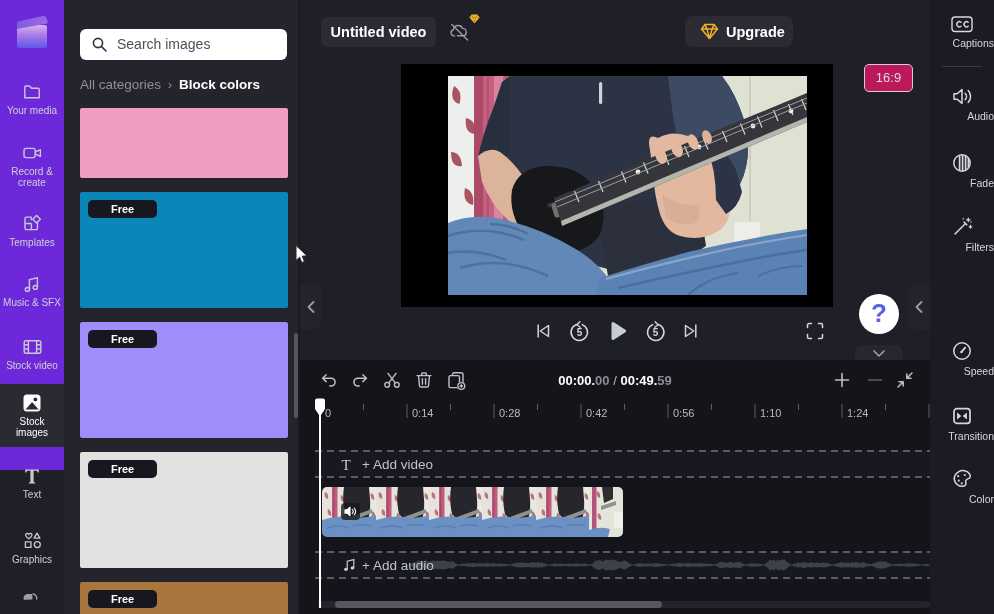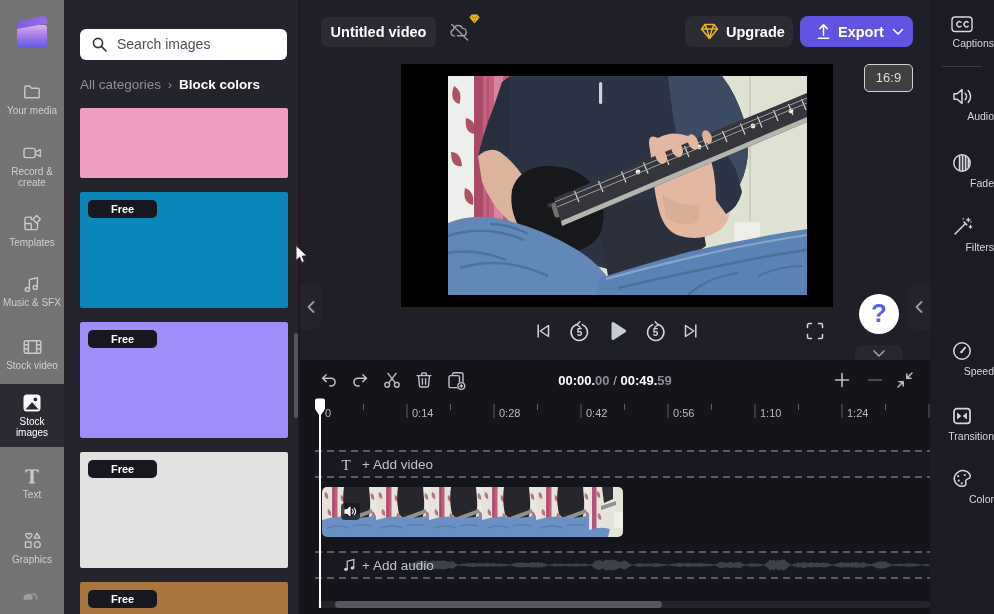--- a/index.html
+++ b/index.html
@@ -1,20 +1,20 @@
 <!DOCTYPE html>
 <html><head>
 <meta charset="utf-8">
 <style>
 * { margin:0; padding:0; box-sizing:border-box; }
 html,body { width:994px; height:614px; overflow:hidden; background:#1f1f28; font-family:"Liberation Sans", sans-serif; }
 .abs { position:absolute; }
 #stage { position:relative; width:994px; height:614px; overflow:hidden; }
 
-#nav { left:0; top:0; width:64px; height:614px; background:#737373; z-index:5;text-decoration:underline; }
+#nav { left:0; top:0; width:64px; height:470px; background:#6d28d9; z-index:5;text-decoration:underline; }
 .navitem { position:absolute; left:0; width:64px; text-align:center; color:#cfcfd6; font-size:10px; line-height:11px; }
 .navitem svg { display:block; margin:0 auto 3px auto; }
 .navsel { background:#2a2a33; color:#ffffff; }
 
 #panel { left:64px; top:0; width:236px; height:614px; background:#24242d; z-index:4; border-right:2px solid #1a1a21; }
 #search { position:absolute; left:16px; top:29px; width:207px; height:31px; background:#ffffff; border-radius:6px; }
 #search svg { position:absolute; left:11px; top:7px; }
 #search span { position:absolute; left:37px; top:7px; font-size:14px; color:#4e4e5a; }
 #crumbs { position:absolute; left:16px; top:77px; font-size:13.5px; color:#8f8f99; }
 #crumbs b { color:#ffffff; font-weight:700; }
@@ -46,29 +46,20 @@
     <svg class="abs" style="left:169px;top:14px" width="11" height="10" viewBox="0 0 11 10">
         <path d="M2.6 0.6 h5.8 l2.2 2.8 -5.1 6 -5.1-6 Z" fill="#f3ba2f"></path>
         <path d="M2.6 0.6 l1.4 2.8 M8.4 0.6 l-1.4 2.8 M4 3.4 l1.5 5.6 M7 3.4 l-1.5 5.6 M0.5 3.4 h10" stroke="#a87c12" stroke-width="0.7" fill="none"></path>
       </svg>
     <div class="chip" style="left:385px;top:16px;width:108px;height:31px;border-radius:8px">
       <svg class="abs" style="left:15px;top:7px" width="19" height="17" viewBox="0 0 19 17" fill="none" stroke="#f0b22c" stroke-width="1.5" stroke-linejoin="round">
           <path d="M5 1.5 h9 l3.5 4.6 -8 9.4 -8-9.4 Z"></path>
           <path d="M5 1.5 l1.9 4.6 L9.5 15.5 M14 1.5 l-1.9 4.6 L9.5 15.5 M1.5 6.1 h16"></path>
         </svg>
       <span class="abs" style="left:41px;top:8px;font-size:14.5px;font-weight:700">Upgrade</span>
-    </div>
-    <div class="abs" style="left:500px;top:16px;width:113px;height:31px;border-radius:8px;background:#6254e2;color:#fff">
-      <svg class="abs" style="left:14px;top:6px" width="19" height="19" viewBox="0 0 19 19" fill="none" stroke="#ffffff" stroke-width="1.5" stroke-linecap="round" stroke-linejoin="round">
-          <path d="M9.5 13.2 V3.2 M5.8 6.6 L9.5 2.9 l3.7 3.7 M4.4 16.2 h10.2"></path>
-        </svg>
-      <span class="abs" style="left:38px;top:8px;font-size:14.5px;font-weight:700">Export</span>
-      <svg class="abs" style="left:92px;top:12px" width="12" height="8" viewBox="0 0 12 8" fill="none" stroke="#ffffff" stroke-width="1.6" stroke-linecap="round" stroke-linejoin="round">
-          <path d="M1.5 1.5 L6 6 L10.5 1.5"></path>
-        </svg>
     </div>
     <div class="abs" style="left:101px;top:64px;width:432px;height:243px;background:#000000"></div>
     <div class="abs" style="left:148px;top:76px;width:359px;height:219px;overflow:hidden">
       <svg width="359" height="219" viewBox="0 0 359 219">
         <rect x="0" y="0" width="359" height="219" fill="#dfe2d2"></rect>
         <path d="M302 0 V219" stroke="#ccd0c0" stroke-width="2"></path>
         <rect x="0" y="0" width="26" height="219" fill="#edefed"></rect>
         <path d="M6 10 q9 5 5.5 18 q-11-3.5-5.5-18 Z M18 42 q10 2 10 16 q-12 0-10-16 Z M3 76 q10 0 11 14 q-11 2-11-14 Z M17 112 q10 3 8 17 q-11-2-8-17 Z M5 148 q9 2 8.5 15 q-10 1-8.5-15 Z M14 182 q9 3 7 15 q-10-1-7-15 Z M4 208 q8 2 7 11 q-9 1-7-11 Z" fill="#a24252" opacity="0.9"></path>
         <rect x="26" y="0" width="36" height="219" fill="#c4607f"></rect>
         <rect x="26" y="0" width="9" height="219" fill="#aa4a68"></rect>
@@ -101,21 +92,21 @@
         <ellipse cx="245" cy="66" rx="5" ry="8" transform="rotate(-22 245 66)" fill="#e2b8a0"></ellipse>
         <ellipse cx="259" cy="61" rx="4.5" ry="7" transform="rotate(-22 259 61)" fill="#dcb29a"></ellipse>
         <path d="M0 147 Q26 136 58 144 Q96 154 126 172 Q150 186 162 205 L167 219 L0 219 Z" fill="#6288b8"></path>
         <path d="M0 160 q38-12 76 4 M12 192 q42-13 88 8 M0 177 q28-5 58 7 M42 148 q20 0 38 10" stroke="#4b739f" stroke-width="2.5" fill="none"></path>
         <path d="M148 219 L152 202 Q190 190 240 176 Q300 162 359 153 L359 219 Z" fill="#5b82b4"></path>
         <path d="M158 203 Q220 186 290 171 Q325 164 359 159" stroke="#8ba5c9" stroke-width="2.2" fill="none"></path>
           <path d="M170 212 Q230 198 300 184 Q330 178 359 174" stroke="#49709d" stroke-width="2.5" fill="none"></path>
           <path d="M240 219 q20-18 50-22 M310 200 q22-10 44-10" stroke="#49709d" stroke-width="2" fill="none"></path>
       </svg>
     </div>
-    <div class="abs" style="left:564px;top:64px;width:49px;height:28px;border:1.5px solid #d0d0d6;border-radius:5px;color:#dcdce2;font-size:13px;text-align:center;line-height:25px;background:#404040">16:9</div>
+    <div class="abs" style="left:564px;top:64px;width:49px;height:28px;border:1.5px solid #d0d0d6;border-radius:5px;color:#dcdce2;font-size:13px;text-align:center;line-height:25px;background:#be185d">16:9</div>
     <svg class="abs" style="left:233px;top:321px" width="20" height="20" viewBox="0 0 20 20" fill="none" stroke="#d4d4da" stroke-width="1.5" stroke-linejoin="round">
         <path d="M5.2 3.5 V16.5"></path>
         <path d="M15.5 4.5 V15.5 L7.3 10 Z"></path>
       </svg>
     <svg class="abs" style="left:268px;top:320px" width="23" height="23" viewBox="0 0 23 23" fill="none" stroke="#d4d4da" stroke-width="1.5" stroke-linecap="round">
         <path d="M14.2 4.6 A8.2 8.2 0 1 1 8.6 4.5"></path>
         <path d="M8.9 4.8 L11.9 1.7 M8.9 4.8 L12.2 7.3" stroke-width="1.4"></path>
         <text x="11.5" y="16.4" font-size="10" font-weight="bold" fill="#d4d4da" stroke="none" text-anchor="middle" font-family="Liberation Sans">5</text>
       </svg>
     <svg class="abs" style="left:308px;top:319px" width="20" height="24" viewBox="0 0 20 24">

